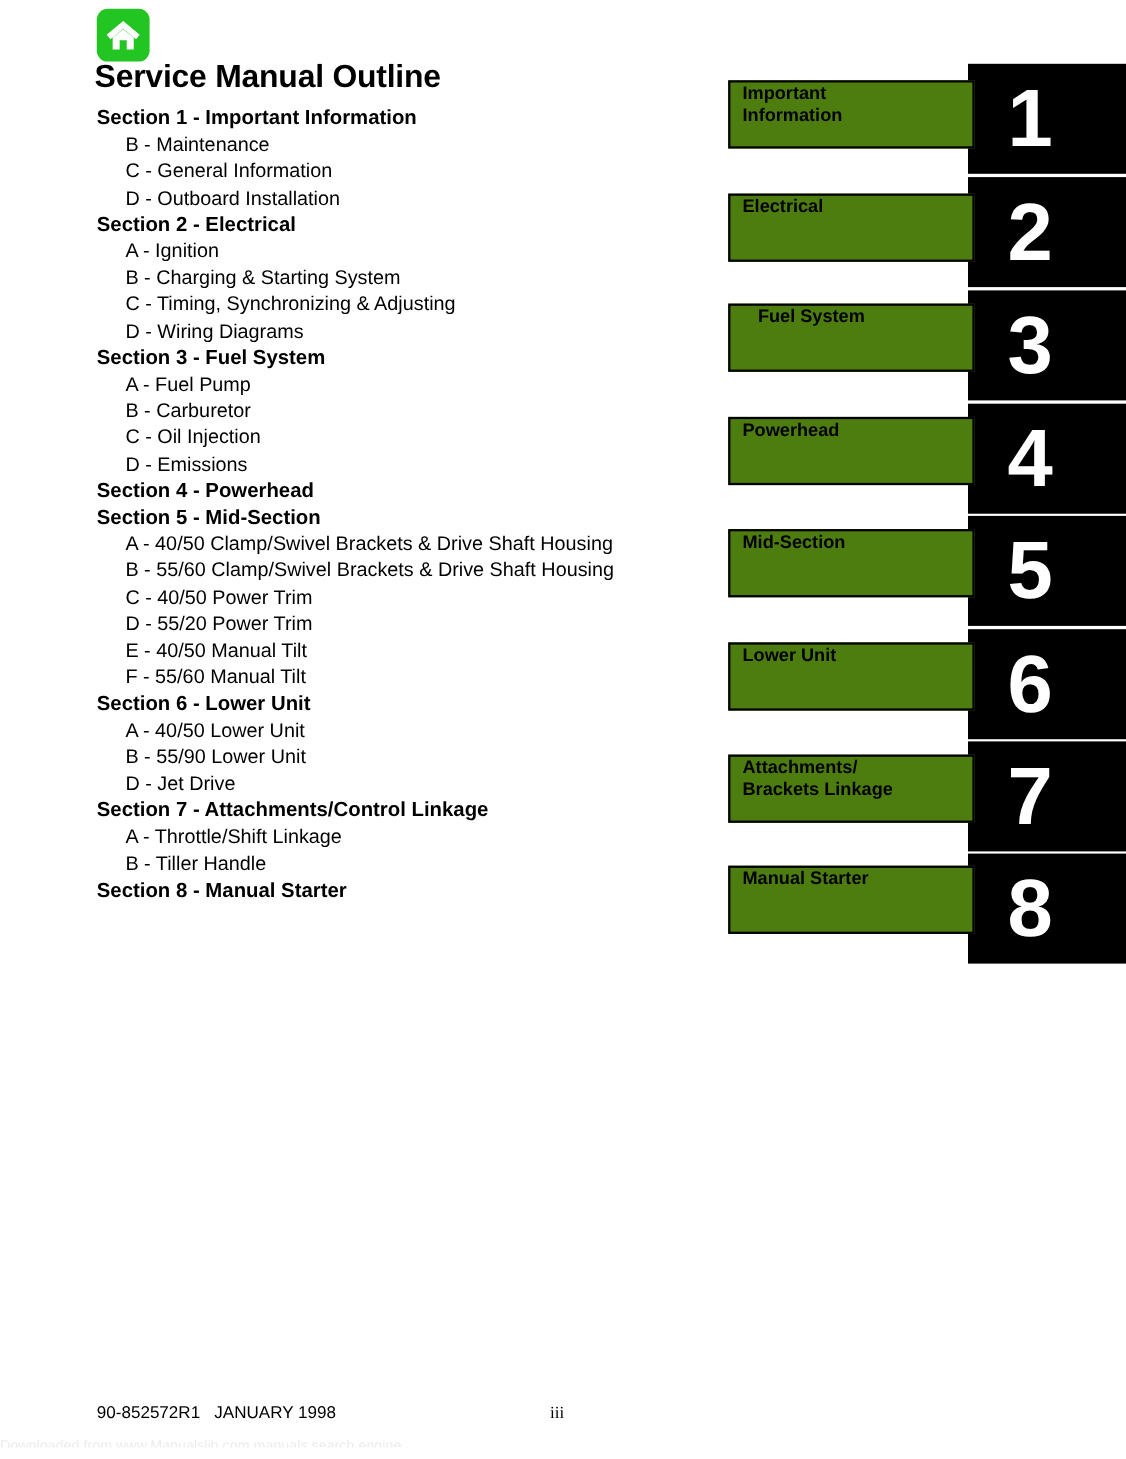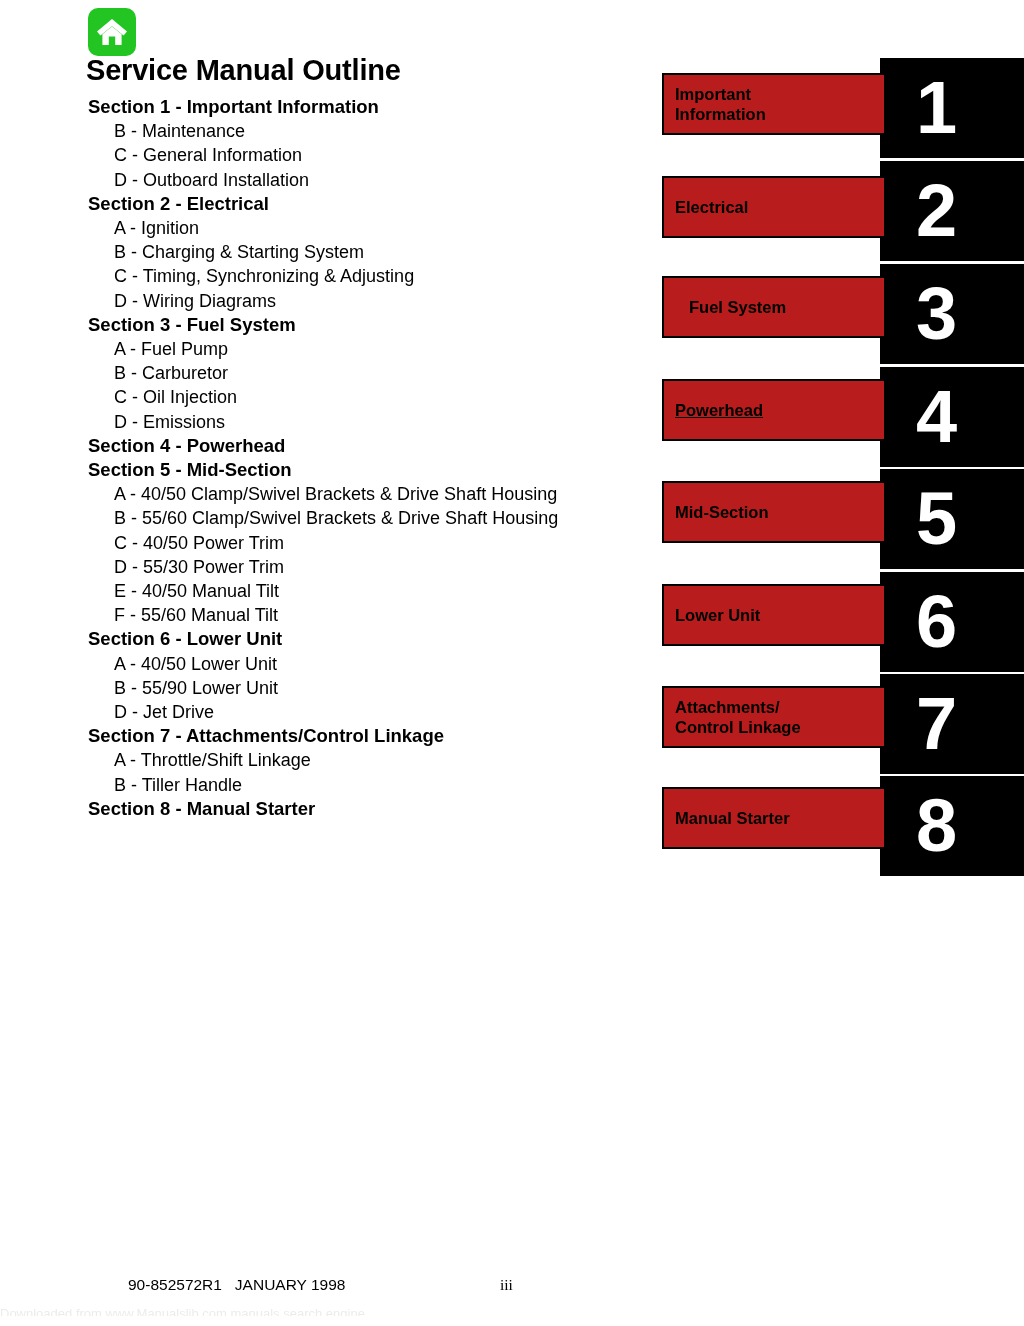--- a/index.html
+++ b/index.html
@@ -94,24 +94,24 @@
     align-items: center;
     justify-content: flex-start;
     padding-left: 36px;
     box-sizing: border-box;
   }
   .tab-label-box {
     position: absolute;
     left: 662px;
     width: 224px;
     border: 2.5px solid #000000;
-    background: #b91c1c;
+    background: #4d7c0f;
     box-sizing: border-box;
     display: flex;
-    align-items: center;
+    align-items: flex-start;
   }
   .tab-label {
     font-size: 16.5px;
     font-weight: bold;
     line-height: 20px;
     padding-left: 11px;
     white-space: pre-line;
   }
 
   
@@ -122,21 +122,20 @@
     width: 1024px;
     height: 24px;
   }
   .footer-code {
     position: absolute;
     left: 88px;
     top: 0;
     font-size: 15.5px;
     font-weight: normal;
     white-space: pre;
-    margin-left: 40px;
   }
   .footer-page {
     position: absolute;
     left: 500px;
     top: 0;
     width: 40px;
     text-align: left;
     font-size: 15.5px;
     font-family: Liberation Serif, serif;
   }
@@ -180,21 +179,21 @@
       <div class="sec-row">Section 3 - Fuel System</div>
       <div class="sub-row">A - Fuel Pump</div>
       <div class="sub-row">B - Carburetor</div>
       <div class="sub-row">C - Oil Injection</div>
       <div class="sub-row">D - Emissions</div>
       <div class="sec-row">Section 4 - Powerhead</div>
       <div class="sec-row">Section 5 - Mid-Section</div>
       <div class="sub-row">A - 40/50 Clamp/Swivel Brackets &amp; Drive Shaft Housing</div>
       <div class="sub-row">B - 55/60 Clamp/Swivel Brackets &amp; Drive Shaft Housing</div>
       <div class="sub-row">C - 40/50 Power Trim</div>
-      <div class="sub-row">D - 55/30 Power Trim</div>
+      <div class="sub-row">D - 55/20 Power Trim</div>
       <div class="sub-row">E - 40/50 Manual Tilt</div>
       <div class="sub-row">F - 55/60 Manual Tilt</div>
       <div class="sec-row">Section 6 - Lower Unit</div>
       <div class="sub-row">A - 40/50 Lower Unit</div>
       <div class="sub-row">B - 55/90 Lower Unit</div>
       <div class="sub-row">D - Jet Drive</div>
       <div class="sec-row">Section 7 - Attachments/Control Linkage</div>
       <div class="sub-row">A - Throttle/Shift Linkage</div>
       <div class="sub-row">B - Tiller Handle</div>
       <div class="sec-row">Section 8 - Manual Starter</div>
@@ -215,41 +214,41 @@
         </div>
       </div>
       <div class="tab">
         <div class="tab-number-block" style="top: 264px; height: 100px; background: rgb(0, 0, 0); color: rgb(255, 255, 255);">3</div>
         <div class="tab-label-box" style="top: 276px; height: 62px; padding-left: 14px;">
           <div class="tab-label">Fuel System</div>
         </div>
       </div>
       <div class="tab">
         <div class="tab-number-block" style="top: 367px; height: 100px; background: rgb(0, 0, 0); color: rgb(255, 255, 255);">4</div>
-        <div class="tab-label-box" style="top: 379px; height: 62px; text-decoration: underline;">
+        <div class="tab-label-box" style="top: 379px; height: 62px;">
           <div class="tab-label">Powerhead</div>
         </div>
       </div>
       <div class="tab">
         <div class="tab-number-block" style="top: 469px; height: 100px; background: rgb(0, 0, 0); color: rgb(255, 255, 255);">5</div>
         <div class="tab-label-box" style="top: 481px; height: 62px;">
           <div class="tab-label">Mid-Section</div>
         </div>
       </div>
       <div class="tab">
         <div class="tab-number-block" style="top: 572px; height: 100px; background: rgb(0, 0, 0); color: rgb(255, 255, 255);">6</div>
         <div class="tab-label-box" style="top: 584px; height: 62px;">
           <div class="tab-label">Lower Unit</div>
         </div>
       </div>
       <div class="tab">
         <div class="tab-number-block" style="top: 674px; height: 100px; background: rgb(0, 0, 0); color: rgb(255, 255, 255);">7</div>
         <div class="tab-label-box" style="top: 686px; height: 62px;">
           <div class="tab-label">Attachments/
-Control Linkage</div>
+Brackets Linkage</div>
         </div>
       </div>
       <div class="tab">
         <div class="tab-number-block" style="top: 776px; height: 100px; background: rgb(0, 0, 0); color: rgb(255, 255, 255);">8</div>
         <div class="tab-label-box" style="top: 787px; height: 62px;">
           <div class="tab-label">Manual Starter</div>
         </div>
       </div>
     </div>
 

